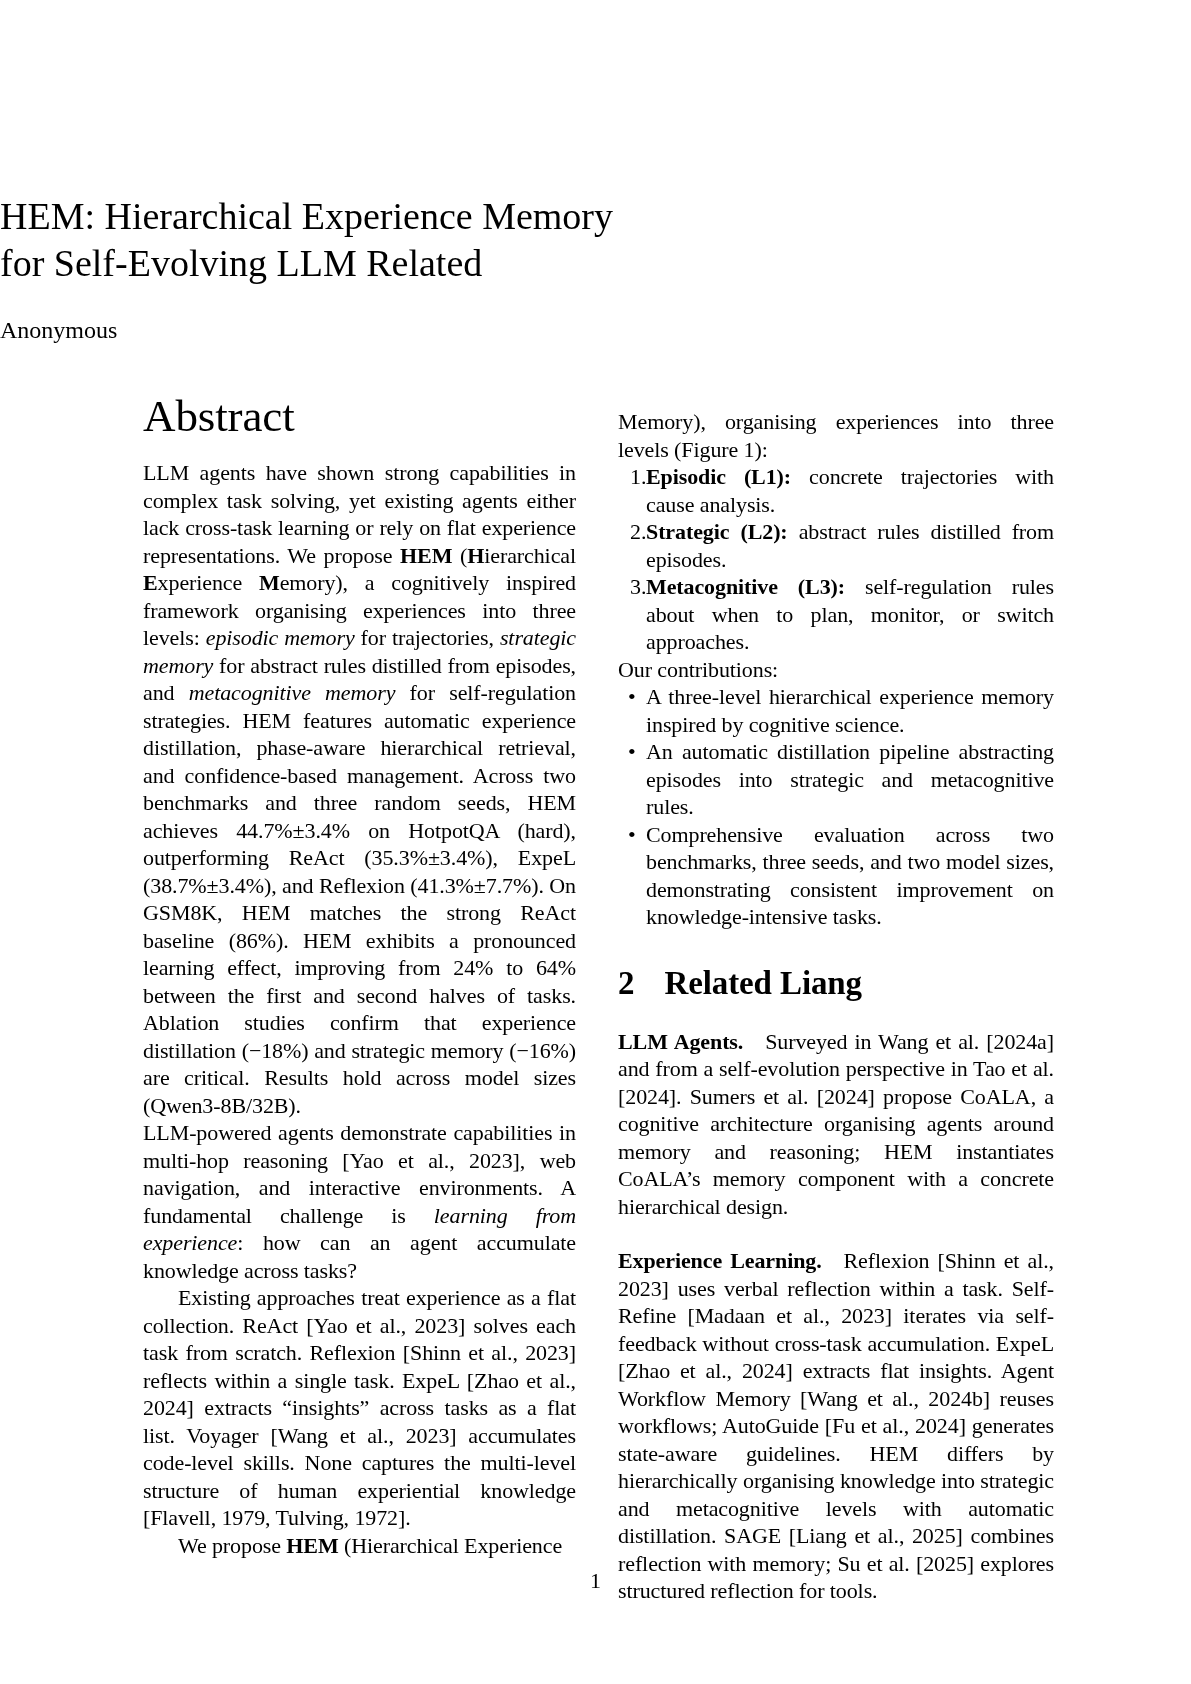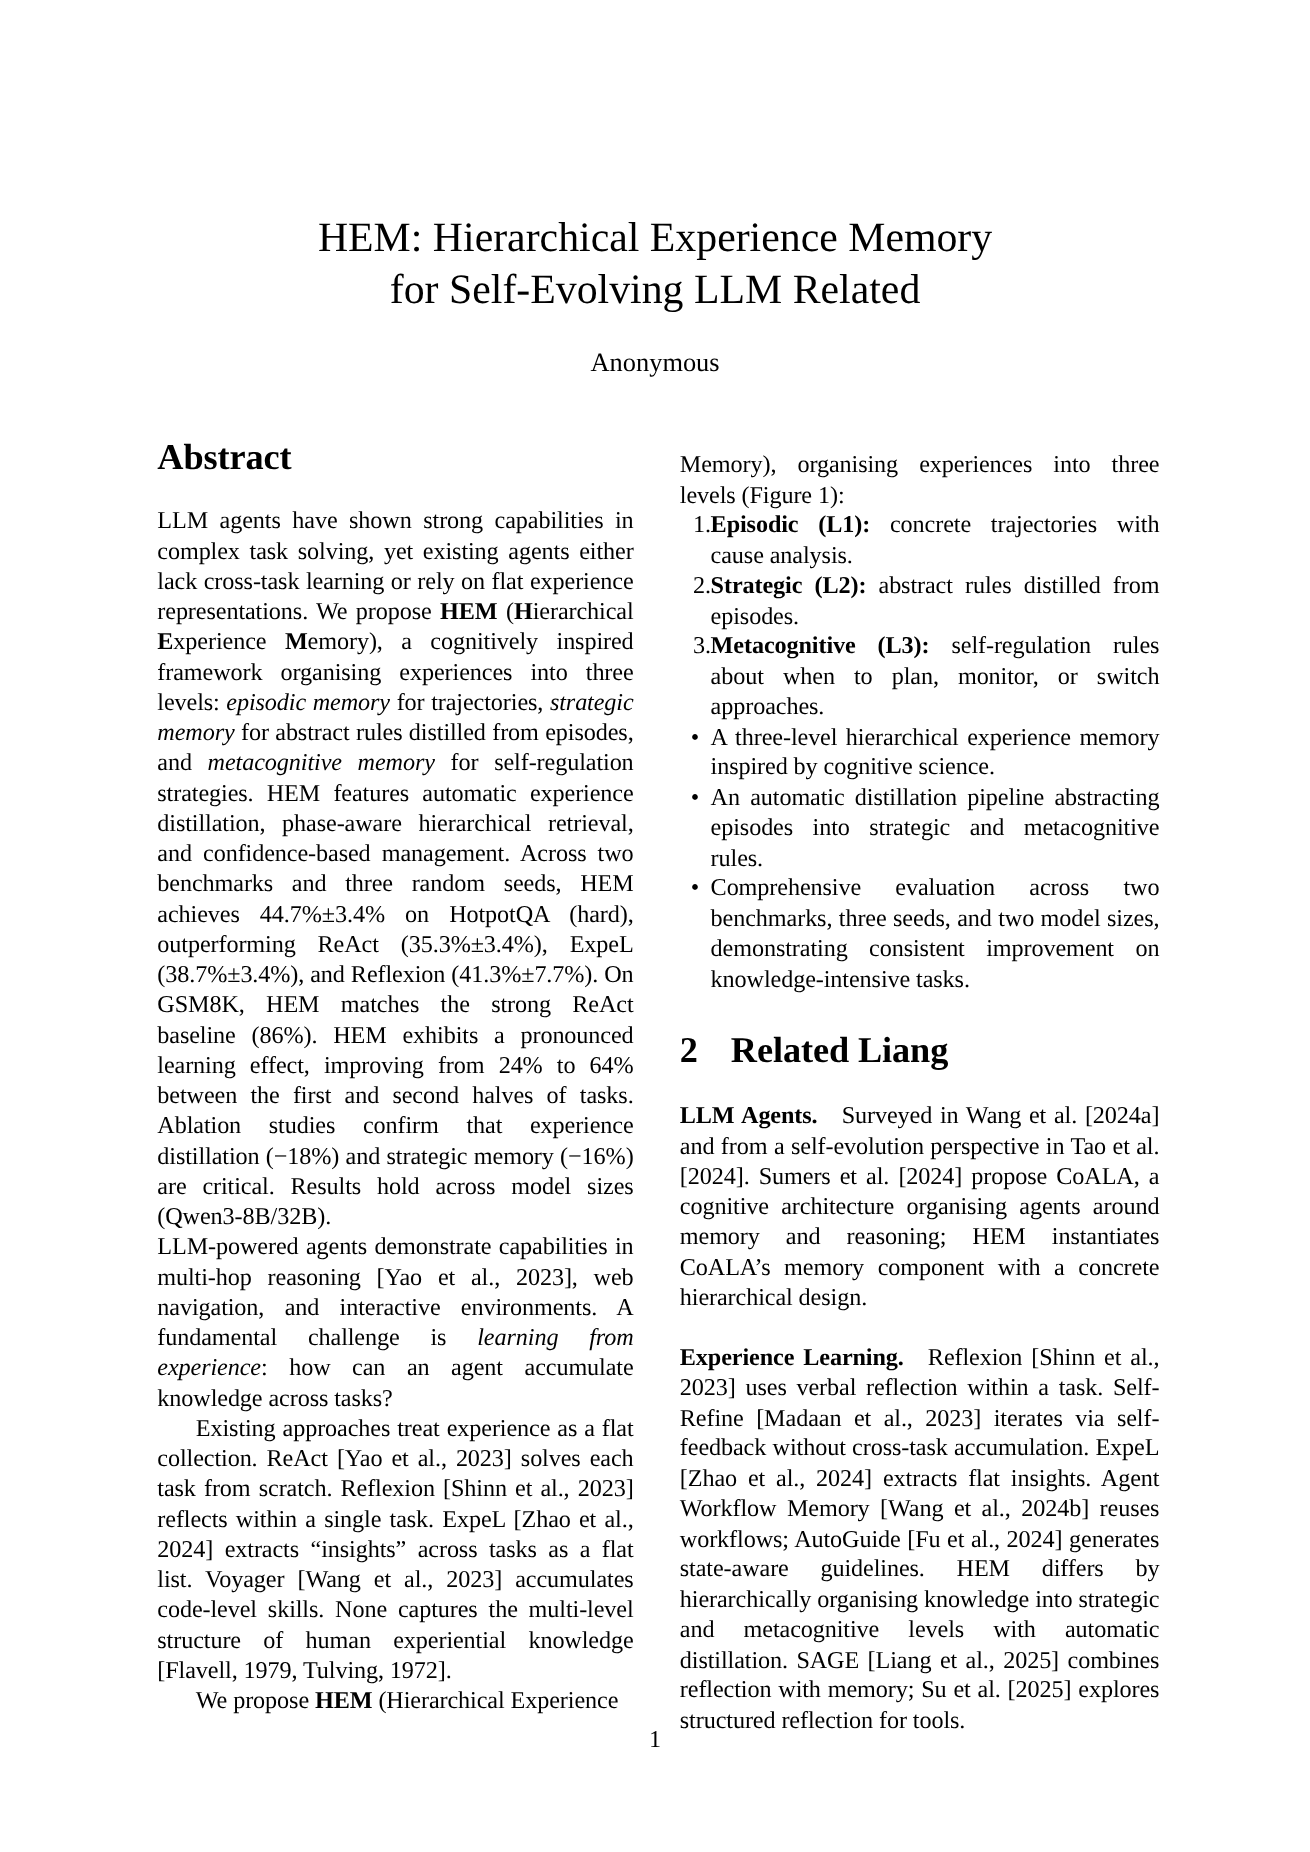--- a/index.html
+++ b/index.html
@@ -15,21 +15,21 @@
     color: #000000;
     font-family: "Liberation Serif", serif;
     overflow: hidden;
   }
   
   .title-block {
     position: absolute;
     top: 193px;
     left: 0;
     width: 100%;
-    text-align: center;
+    text-align: left;
   }
   .paper-title {
     margin: 0;
     font-size: 38px;
     line-height: 47px;
     font-weight: normal;
   }
   .author {
     margin-top: 28px;
     font-size: 24px;
@@ -46,23 +46,23 @@
   }
   .col-left  { left: 143px; width: 433px; }
   .col-right { left: 618px; width: 436px; }
 
   .col p { margin: 0; }
   .indent { text-indent: 35px; }
 
   
   .abstract-h {
     margin: 0 0 24px 0;
-    font-size: 33px;
+    font-size: 45px;
     line-height: 37px;
-    font-weight: bold;
+    font-weight: normal;
     text-align: left;
   }
   .section-h {
     margin: 33px 0 26px 0;
     font-size: 33px;
     line-height: 38px;
     font-weight: bold;
     text-align: left;
   }
   .section-h .secnum { margin-right: 30px; }
@@ -124,20 +124,21 @@
         <span class="lbl">1.</span><span><span style="font-weight: bold;">Episodic (L1):</span><span> concrete trajectories with cause analysis.</span></span>
       </li>
       <li>
         <span class="lbl">2.</span><span><span style="font-weight: bold;">Strategic (L2):</span><span> abstract rules distilled from episodes.</span></span>
       </li>
       <li>
         <span class="lbl">3.</span><span><span style="font-weight: bold;">Metacognitive (L3):</span><span> self-regulation rules about when to plan, monitor, or switch approaches.</span></span>
       </li>
     </ol>
 
+    <p>Our contributions:</p>
 
     <ul class="bullist">
       <li>
         <span class="lbl">•</span><span><span>A three-level hierarchical experience memory inspired by cognitive science.</span></span>
       </li>
       <li>
         <span class="lbl">•</span><span><span>An automatic distillation pipeline abstracting episodes into strategic and metacognitive rules.</span></span>
       </li>
       <li>
         <span class="lbl">•</span><span><span>Comprehensive evaluation across two benchmarks, three seeds, and two model sizes, demonstrating consistent improvement on knowledge-intensive tasks.</span></span>

